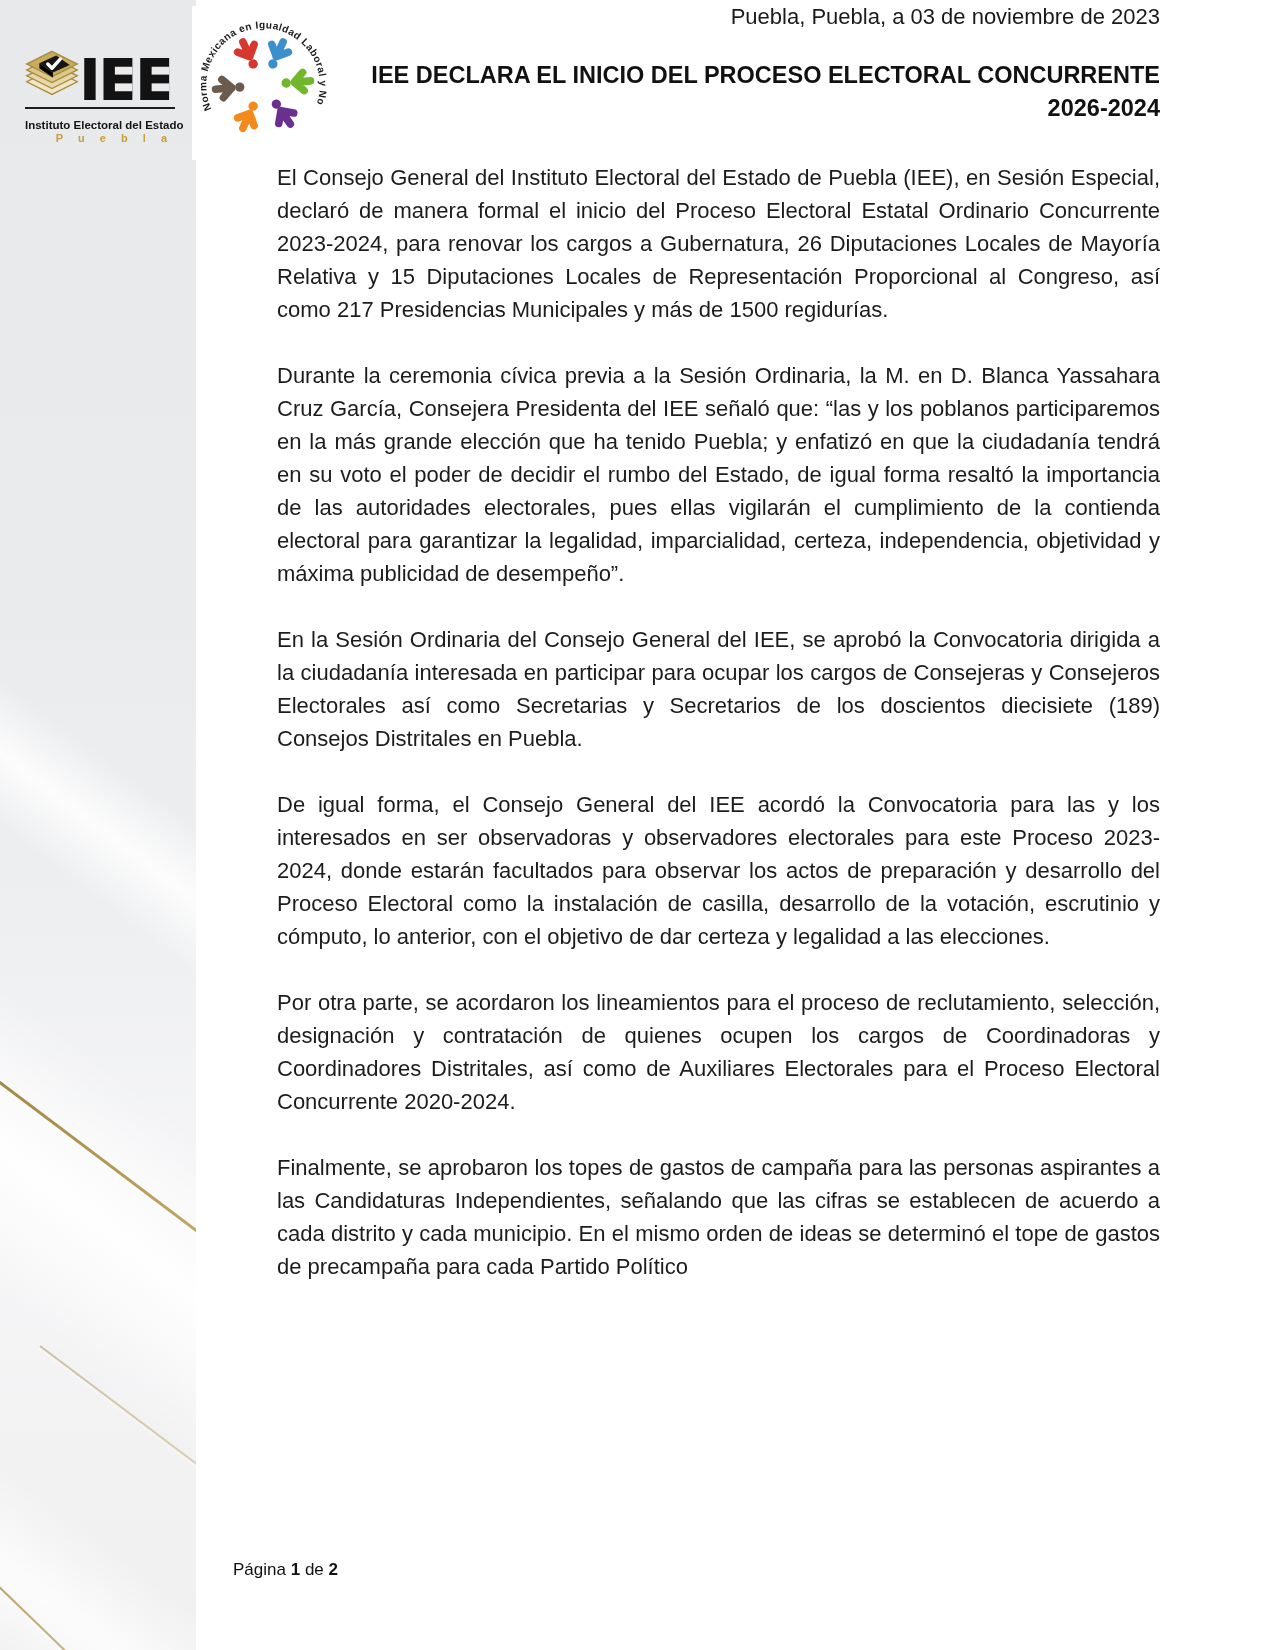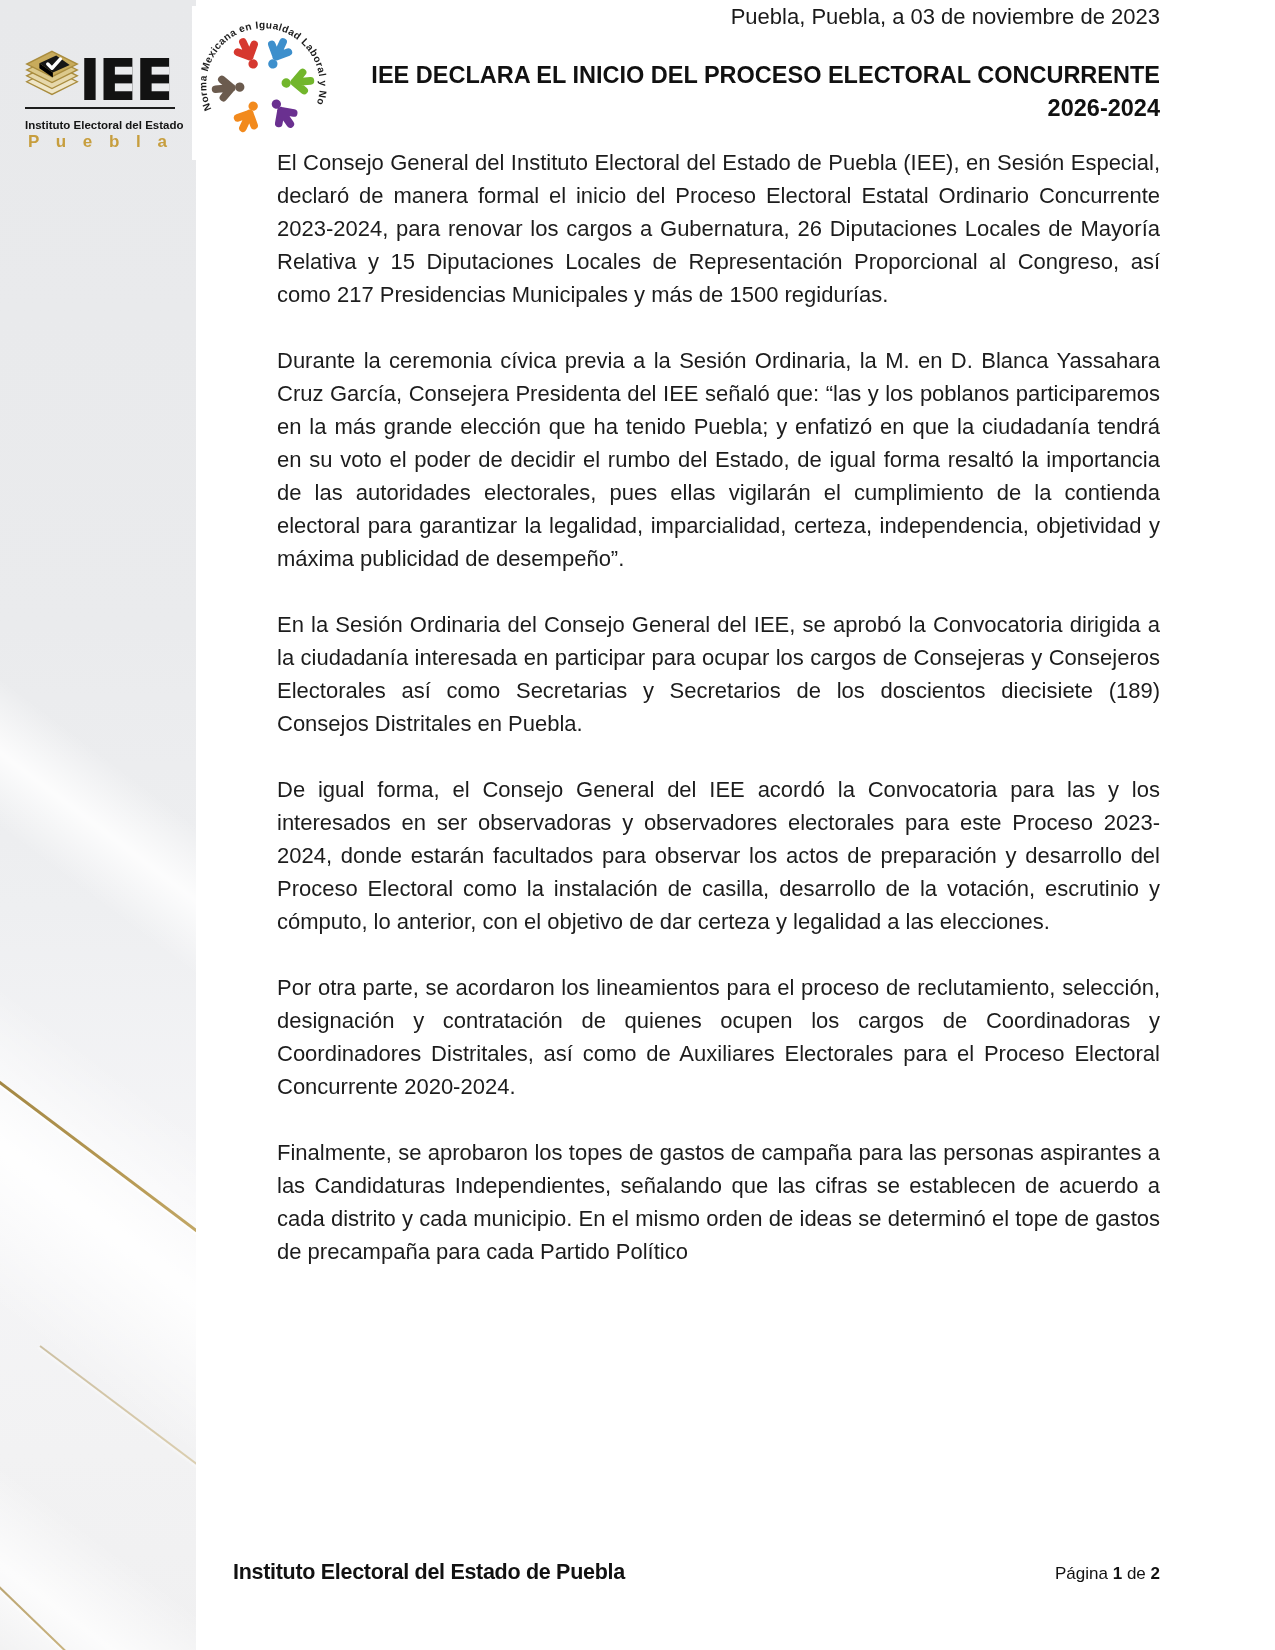--- a/index.html
+++ b/index.html
@@ -21,36 +21,36 @@
   .gline.g3{left:-36px;top:1552px;width:300px;transform:rotate(44deg);opacity:.75;height:2px;}
   .gline.g4{left:-96px;top:1560px;width:300px;transform:rotate(44deg);opacity:.4;height:2px;}
 
   
   .iee-logo{position:absolute;left:25px;top:46px;width:150px;}
   .iee-top{display:flex;align-items:flex-end;gap:3px;}
   .iee-ballot{width:54px;height:58px;flex:0 0 auto;}
   .iee-acronym{width:92px;height:42px;margin-bottom:4px;}
   .iee-name{border-top:2px solid #1d1d1d;margin-top:3px;padding-top:10px;
     font-size:11.5px;font-weight:bold;color:#141414;letter-spacing:0px;white-space:nowrap;text-align:center;}
-  .iee-state{text-align:right;font-size:17px;font-weight:bold;color:#c79e3e;
+  .iee-state{text-align:right;font-size:11px;font-weight:bold;color:#c79e3e;
     letter-spacing:6px;padding-right:2px;margin-top:1px;}
 
   
   .norma-logo{position:absolute;left:192px;top:6px;width:142px;height:154px;background:#ffffff;}
   .norma-logo svg{width:100%;height:100%;display:block;}
   .ring-text{font-family:"Liberation Sans","DejaVu Sans",sans-serif;font-size:10px;
     font-weight:bold;letter-spacing:.45px;fill:#1c1c1c;}
 
   
   .content{position:absolute;left:277px;top:0;width:883px;}
   .date-block{text-align:right;font-size:22px;line-height:33px;}
   .date-block .bold{font-weight:bold;}
   .doc-title{margin:26px 0 0 0;text-align:right;font-size:23.5px;line-height:33px;font-weight:bold;color:#111;}
   .content p{margin:33px 0 0 0;font-size:22px;line-height:33px;text-align:justify;color:#1c1c1c;}
-  .content p.first{margin-top:21px;}
+  .content p.first{margin-top:36px;}
 
   
   .footer{position:absolute;left:233px;right:115px;top:1560px;display:flex;
     justify-content:space-between;align-items:baseline;font-size:21.5px;color:#111;}
   .footer .f-left{font-weight:bold;letter-spacing:-0.3px;}
   .footer .f-right{font-size:17px;}
   .footer .f-right b{font-weight:bold;}
 </style>
 </head>
 <body>
@@ -137,21 +137,20 @@
     </h1>
     <p class="first">El Consejo General del Instituto Electoral del Estado de Puebla (IEE), en Sesión Especial, declaró de manera formal el inicio del Proceso Electoral Estatal Ordinario Concurrente 2023-2024, para renovar los cargos a Gubernatura, 26 Diputaciones Locales de Mayoría Relativa y 15 Diputaciones Locales de Representación Proporcional al Congreso, así como 217 Presidencias Municipales y más de 1500 regidurías.</p>
     <p>Durante la ceremonia cívica previa a la Sesión Ordinaria, la M. en D. Blanca Yassahara Cruz García, Consejera Presidenta del IEE señaló que: “las y los poblanos participaremos en la más grande elección que ha tenido Puebla; y enfatizó en que la ciudadanía tendrá en su voto el poder de decidir el rumbo del Estado, de igual forma resaltó la importancia de las autoridades electorales, pues ellas vigilarán el cumplimiento de la contienda electoral para garantizar la legalidad, imparcialidad, certeza, independencia, objetividad y máxima publicidad de desempeño”.</p>
     <p>En la Sesión Ordinaria del Consejo General del IEE, se aprobó la Convocatoria dirigida a la ciudadanía interesada en participar para ocupar los cargos de Consejeras y Consejeros Electorales así como Secretarias y Secretarios de los doscientos diecisiete (189) Consejos Distritales en Puebla.</p>
     <p>De igual forma, el Consejo General del IEE acordó la Convocatoria para las y los interesados en ser observadoras y observadores electorales para este Proceso 2023-2024, donde estarán facultados para observar los actos de preparación y desarrollo del Proceso Electoral como la instalación de casilla, desarrollo de la votación, escrutinio y cómputo, lo anterior, con el objetivo de dar certeza y legalidad a las elecciones.</p>
     <p>Por otra parte, se acordaron los lineamientos para el proceso de reclutamiento, selección, designación y contratación de quienes ocupen los cargos de Coordinadoras y Coordinadores Distritales, así como de Auxiliares Electorales para el Proceso Electoral Concurrente 2020-2024.</p>
     <p>Finalmente, se aprobaron los topes de gastos de campaña para las personas aspirantes a las Candidaturas Independientes, señalando que las cifras se establecen de acuerdo a cada distrito y cada municipio. En el mismo orden de ideas se determinó el tope de gastos de precampaña para cada Partido Político</p>
   </main>
 
   <div class="footer">
-    <div class="f-left">Instituto Electoral del Estado de Puebla</div>
     <div class="f-right">
       <span>Página</span>
       <b>1</b>
       <span>de</span>
       <b>2</b>
     </div>
   </div>
 
 </div>
 

